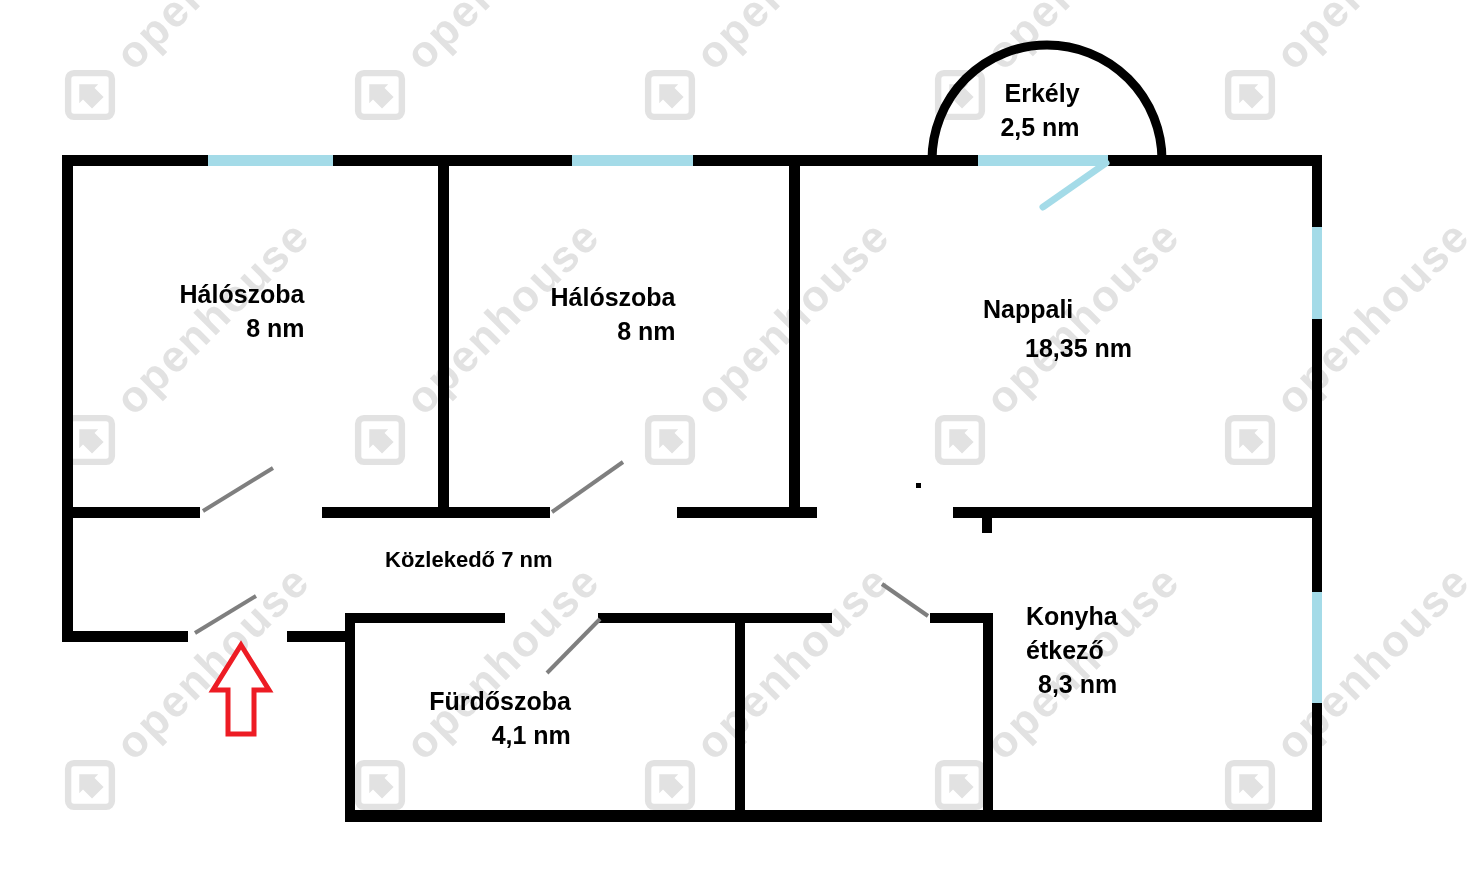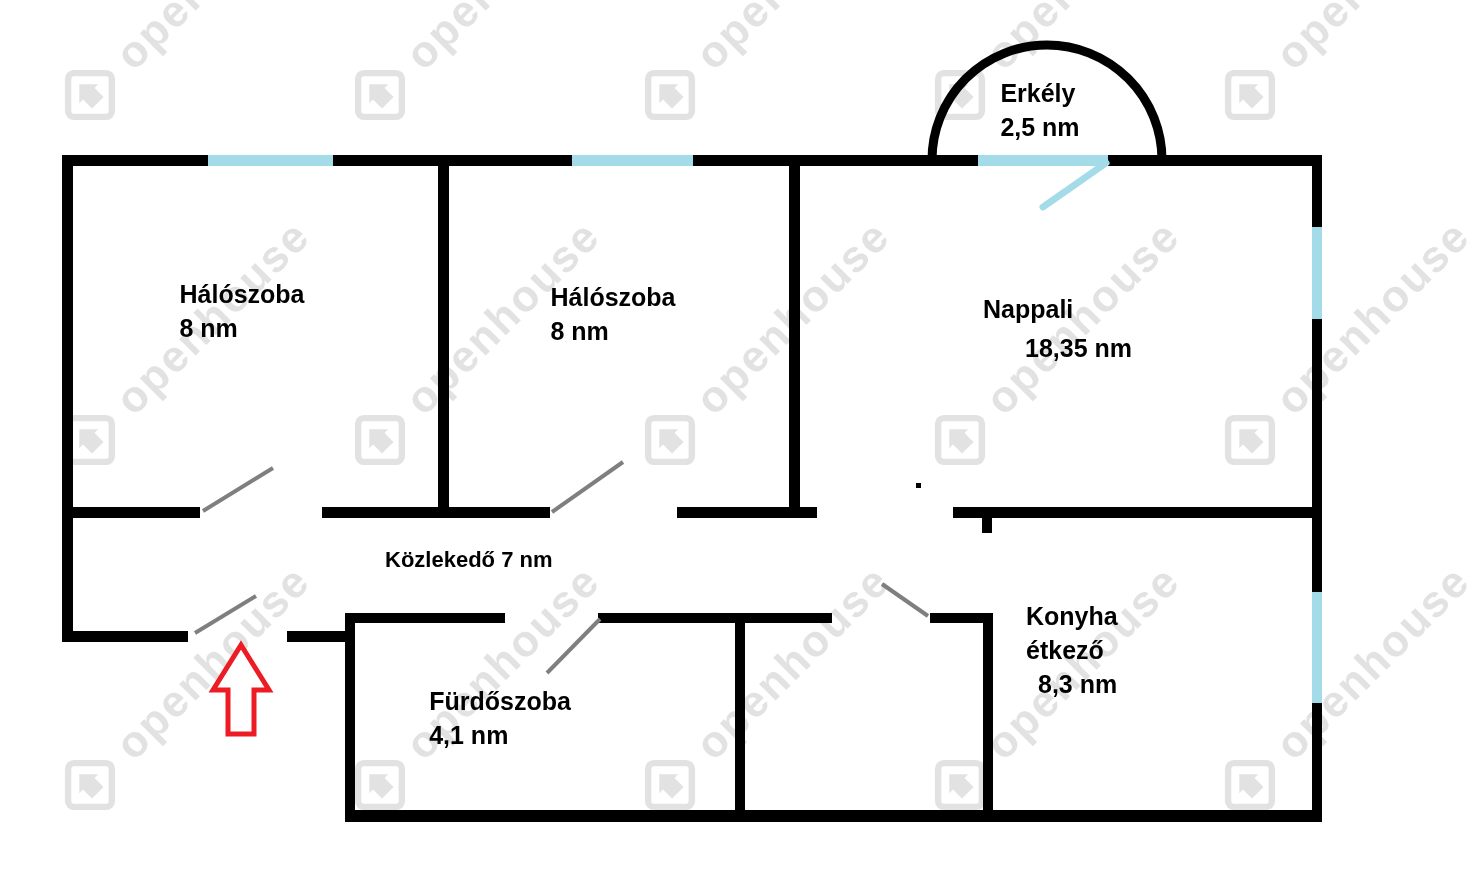--- a/index.html
+++ b/index.html
@@ -20,21 +20,21 @@
   .window{position:absolute;background:var(--window,#a4dbe8);z-index:3;}
   .overlay{position:absolute;left:0;top:0;z-index:4;pointer-events:none;}
   .overlay .swing{stroke:var(--door-swing,#7f7f7f);stroke-width:4;}
   .overlay .balcony-swing{stroke:var(--window,#a4dbe8);stroke-width:7;stroke-linecap:round;}
   .overlay .arc{stroke:var(--wall,#000);stroke-width:9;fill:none;}
   .overlay .arrow{stroke:var(--arrow,#ed1c24);stroke-width:5;fill:#fff;}
   .label{
     position:absolute;z-index:5;color:#000;font-weight:700;
     font-size:25px;line-height:34px;white-space:nowrap;
   }
-  .label.center{transform:translateX(-50%);text-align:left;}
+  .label.center{transform:translateX(-50%);text-align:right;}
   .hallway{font-size:22px;}
   .indent{padding-left:12px;}
 </style>
 </head>
 <body>
 
 <div class="canvas">
 
   <div id="wm-layer">
       <div class="wm" style="left: 55px; top: 60px;">

